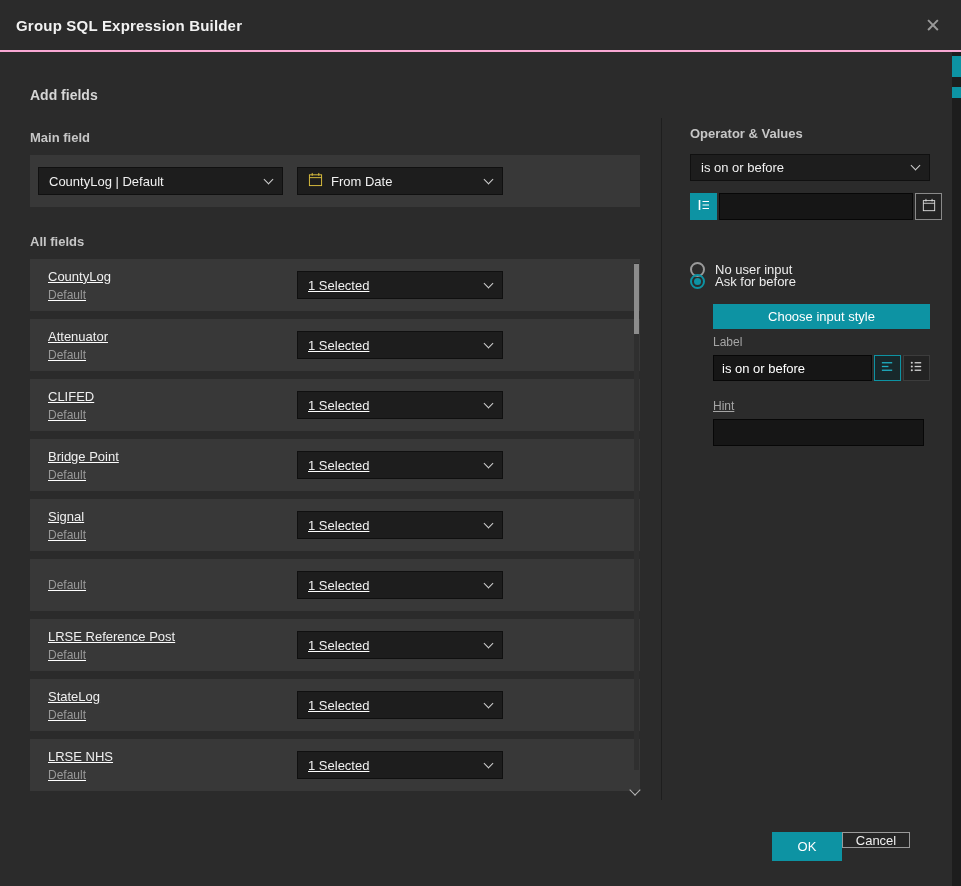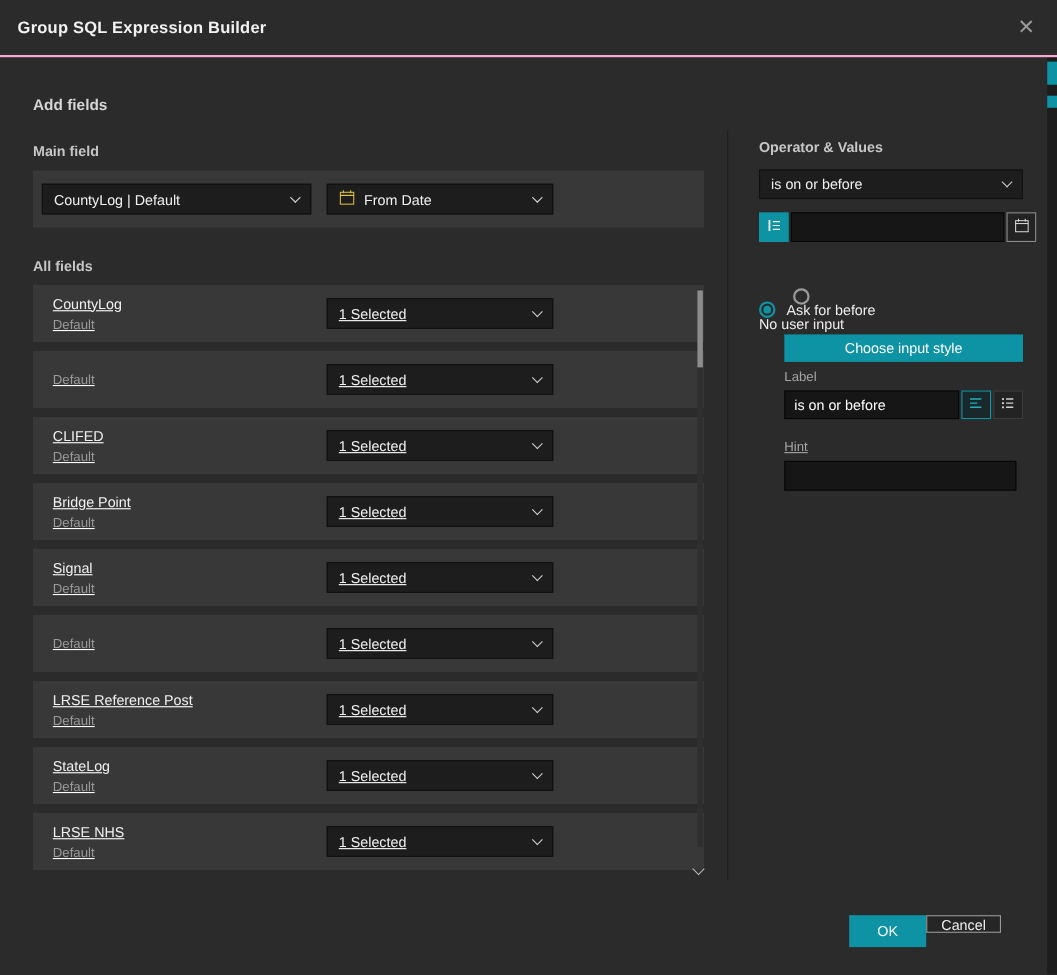--- a/index.html
+++ b/index.html
@@ -91,21 +91,21 @@
   .value-input {
     flex:1; margin:0 2px; background:#161616; border:1px solid #070707;
     color:#fff; font-size:13px; padding:0 8px; font-family:inherit;
   }
   .cal-btn {
     width:27px; height:27px; flex:none; background:#232323; border:1px solid #8a8a8a;
     cursor:pointer; display:flex; align-items:center; justify-content:center;
   }
 
   .radio-row { position:absolute; left:690px; display:flex; align-items:center; gap:10px; cursor:pointer; }
-  .radio-row.r1 { top:262px;flex-direction:column; }
+  .radio-row.r1 { top:262px; }
   .radio-row.r2 { top:274px; }
   .radio {
     width:15px; height:15px; border-radius:50%; border:2px solid #9a9a9a;
     flex:none; position:relative; background:transparent;
   }
   .radio.checked { border-color:var(--accent); }
   .radio.checked::after {
     content:""; position:absolute; inset:2px; border-radius:50%; background:var(--accent);
   }
   .radio-label { font-size:13px; color:#ededed; }
@@ -192,20 +192,21 @@
       <div class="f-sub">Default</div>
     </div>
     <div class="dropdown dd-row">
       <span>1 Selected</span>
       <span class="chev"></span>
     </div>
   </div>
 
   <div class="field-row">
     <div class="names">
+      <div class="f-name">Attenuator</div>
       <div class="f-sub">Default</div>
     </div>
     <div class="dropdown dd-row">
       <span>1 Selected</span>
       <span class="chev"></span>
     </div>
   </div>
 
   <div class="field-row">
     <div class="names">

